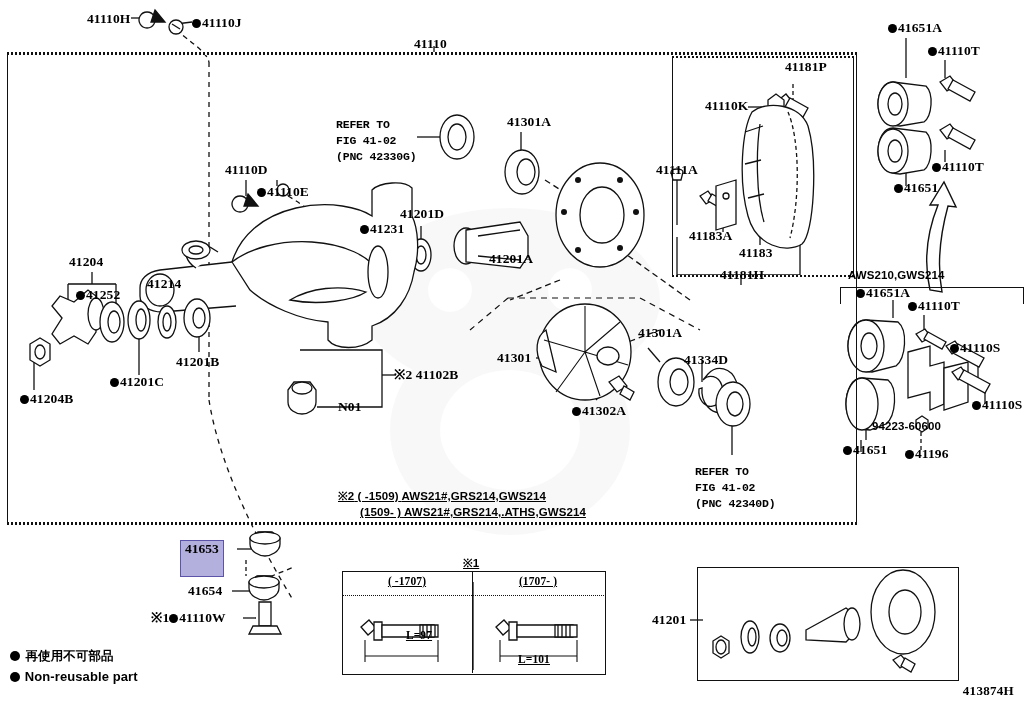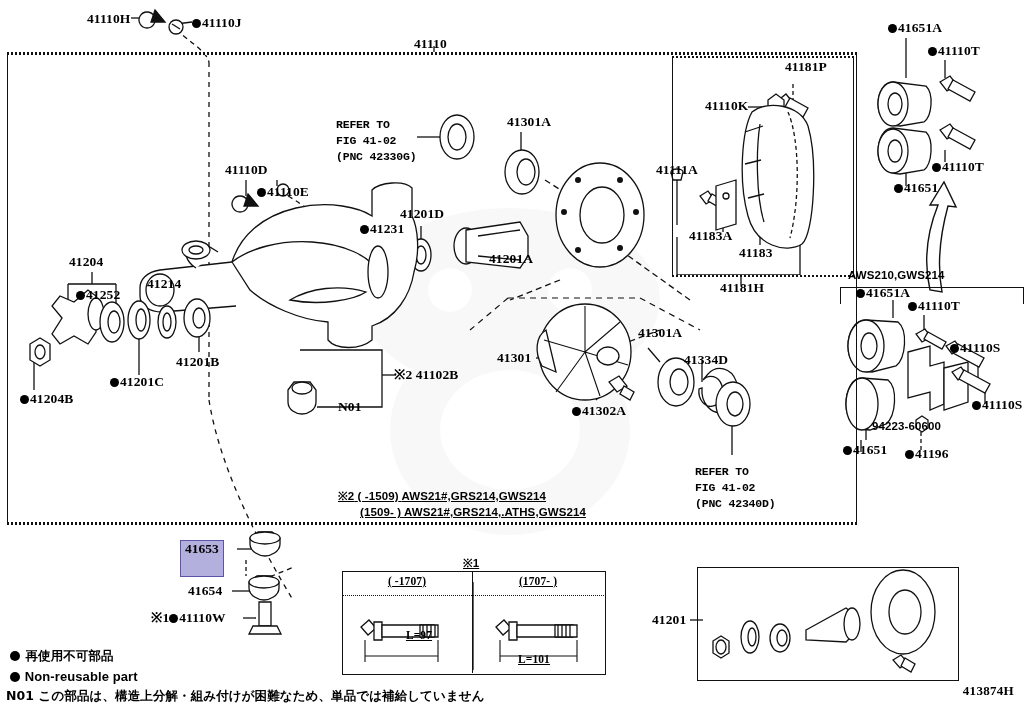--- a/index.html
+++ b/index.html
@@ -404,21 +404,21 @@
   <div class="lbl" style="left:888px;top:21px;"><span class="dot"></span><span>41651A</span></div>
   <div class="lbl" style="left:928px;top:44px;"><span class="dot"></span><span>41110T</span></div>
   <div class="lbl" style="left:932px;top:160px;"><span class="dot"></span><span>41110T</span></div>
   <div class="lbl" style="left:894px;top:181px;"><span class="dot"></span><span>41651</span></div>
 
   <div class="lbl" style="left:785px;top:60px;"><span>41181P</span></div>
   <div class="lbl" style="left:705px;top:99px;"><span>41110K</span></div>
   <div class="lbl" style="left:656px;top:163px;"><span>41111A</span></div>
   <div class="lbl" style="left:689px;top:229px;"><span>41183A</span></div>
   <div class="lbl" style="left:739px;top:246px;"><span>41183</span></div>
-  <div class="lbl" style="left:720px;top:281px;"><span>41181H</span></div>
+  <div class="lbl" style="left:720px;top:268px;"><span>41181H</span></div>
 
   <div class="refer" style="left:336px;top:117px;"><span>REFER TO
 FIG 41-02
 (PNC 42330G)</span></div>
   <div class="lbl" style="left:507px;top:115px;"><span>41301A</span></div>
 
   <div class="lbl" style="left:225px;top:163px;"><span>41110D</span></div>
   <div class="lbl" style="left:257px;top:185px;"><span class="dot"></span><span>41110E</span></div>
   <div class="lbl" style="left:360px;top:222px;"><span class="dot"></span><span>41231</span></div>
   <div class="lbl" style="left:400px;top:207px;"><span>41201D</span></div>
@@ -471,16 +471,15 @@
     <g stroke="#111" stroke-width="1.1" fill="none">
       <path d="M365 640 L365 662 M438 640 L438 662 M365 656 L438 656"></path>
       <path d="M500 640 L500 662 M577 640 L577 662 M500 656 L577 656"></path>
     </g>
   </svg>
 
   <div class="lbl" style="left:652px;top:613px;"><span>41201</span></div>
 
   <div class="lbl legend jp" style="left:10px;top:650px;"><span class="dot lg"></span> <span>再使用不可部品</span></div>
   <div class="lbl legend" style="left:10px;top:670px;font-family:'Liberation Sans',sans-serif;font-size:13px;"><span class="dot lg"></span> <span>Non-reusable part</span></div>
-  <div class="lbl legend jp" style="left:6px;top:690px;"><span>N01 この部品は、構造上分解・組み付けが困難なため、単品では補給していません</span></div>
 
   <div class="code"><span>413874H</span></div>
 </div>
 
 </body></html>

